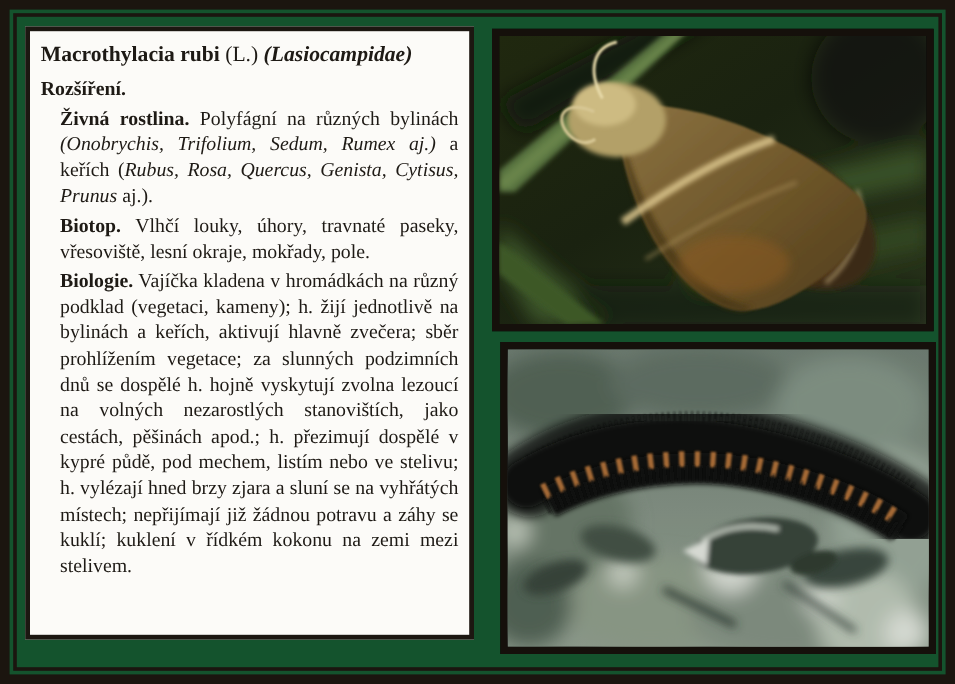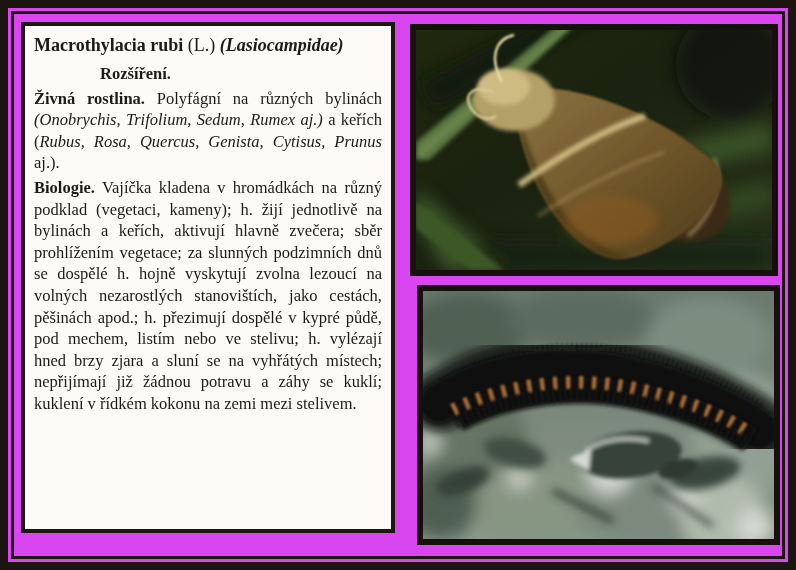--- a/index.html
+++ b/index.html
@@ -1,36 +1,36 @@
 <!DOCTYPE html>
 <html><head>
 <meta charset="utf-8">
 <style>
   html,body { margin:0; padding:0; background:#ffffff; }
   .page {
     position:relative; width:796px; height:570px;
-    background:#d946ef; overflow:hidden;
+    background:#14532d; overflow:hidden;
     font-family:"Liberation Serif","DejaVu Serif",serif;
     color:#1e1a15;
   }
   .frame-outer { position:absolute; inset:0; border:8px solid #1b150f; pointer-events:none; z-index:5; }
   .frame-inner { position:absolute; inset:11px; border:3px solid #1b150f; pointer-events:none; z-index:5; }
 
   .textbox {
     position:absolute; left:21px; top:22px; width:374px; height:511px;
     box-sizing:border-box; border:4px solid #1c1711; background:#fcfbf8;
     padding:5px 9px 0 9px; z-index:2;
     font-size:16.5px; line-height:21.6px;
   }
   .title { margin:2px 0 6px 0; font-size:18px; line-height:24px; }
   .title b { font-weight:bold; }
   .title .fam { font-style:italic; font-weight:600; }
-  .fieldrow { display:flex;text-align:right; }
+  .fieldrow { display:flex; }
   .fieldrow b { width:137px; flex:0 0 137px; font-weight:bold; }
-  .para { margin:3px 0 0 0; text-align:justify; }
+  .para { margin:3px 0 0 16px; text-align:justify; }
   .para b { font-weight:bold; }
   .para i { font-style:italic; }
 
   .photo { position:absolute; box-sizing:border-box; border:6px solid #15100b; background:#000; z-index:2; }
   .photo-top    { left:410px; top:24px;  width:368px; height:252px; }
   .photo-bottom { left:417px; top:285px; width:363px; height:260px; }
   .photo svg { display:block; width:100%; height:100%; }
 </style>
 </head>
 <body>
@@ -41,20 +41,21 @@
 
   <div class="textbox">
     <p class="title"><b>Macrothylacia rubi</b> <span>(L.)</span> <i class="fam">(Lasiocampidae)</i></p>
 
     <div class="fieldrow">
         <b>Rozšíření.</b>
       </div>
 
     <p class="para"><b>Živná rostlina.</b> <span>Polyfágní na různých bylinách </span><i>(Onobrychis, Trifolium, Sedum, Rumex aj.)</i><span> a keřích (</span><i>Rubus, Rosa, Quercus, Genista, Cytisus, Prunus</i><span> aj.).</span></p>
 
+    <p class="para"><b>Biotop.</b> <span>Vlhčí louky, úhory, travnaté paseky, vřesoviště, lesní okraje, mokřady, pole.</span></p>
 
     <p class="para"><b>Biologie.</b> <span>Vajíčka kladena v hromádkách na různý podklad (vegetaci, kameny); h. žijí jednotlivě na bylinách a keřích, aktivují hlavně zvečera; sběr prohlížením vegetace; za slunných podzimních dnů se dospělé h. hojně vyskytují zvolna lezoucí na volných nezarostlých stanovištích, jako cestách, pěšinách apod.; h. přezimují dospělé v kypré půdě, pod mechem, listím nebo ve stelivu; h. vylézají hned brzy zjara a sluní se na vyhřátých místech; nepřijímají již žádnou potravu a záhy se kuklí; kuklení v řídkém kokonu na zemi mezi stelivem.</span></p>
 
   </div>
 
   <div class="photo photo-top">
     <svg viewBox="0 0 356 240" preserveAspectRatio="none">
       <defs>
         <filter id="mb8" x="-30%" y="-30%" width="160%" height="160%">
             <feGaussianBlur stdDeviation="8"></feGaussianBlur>

